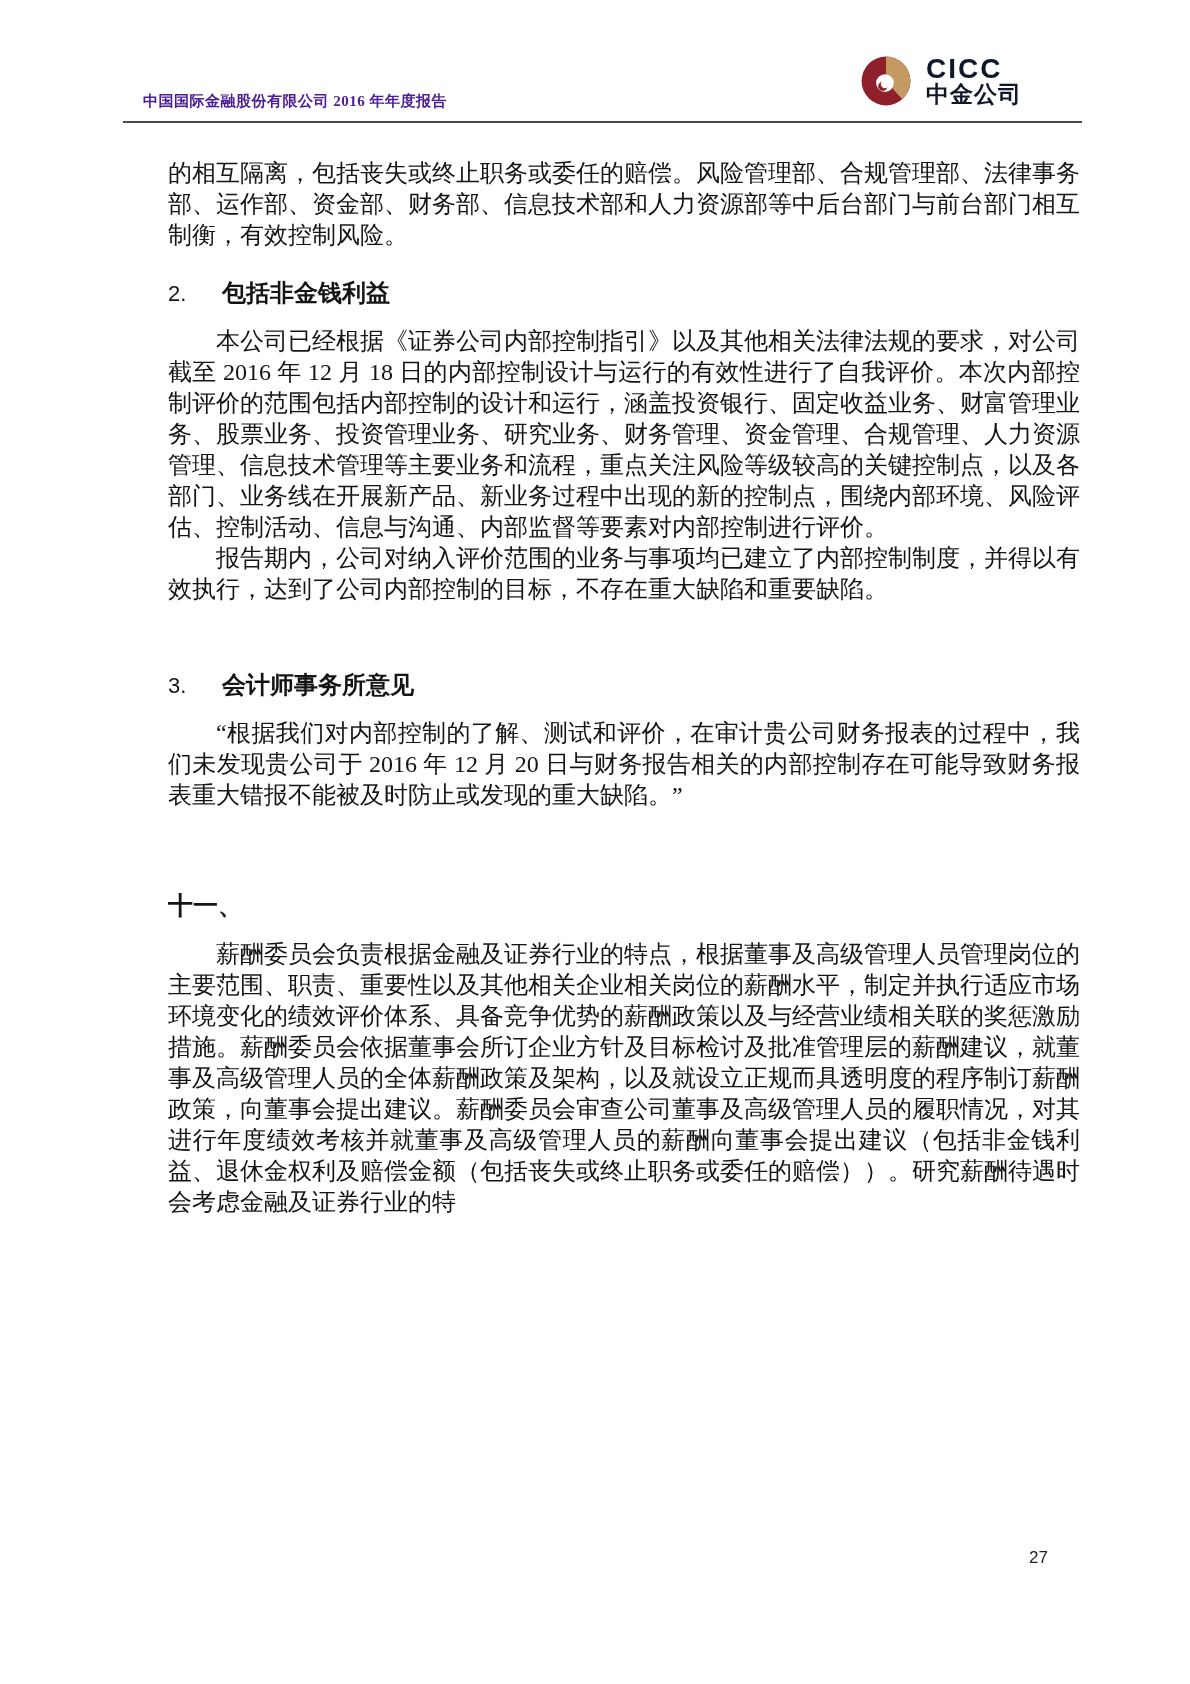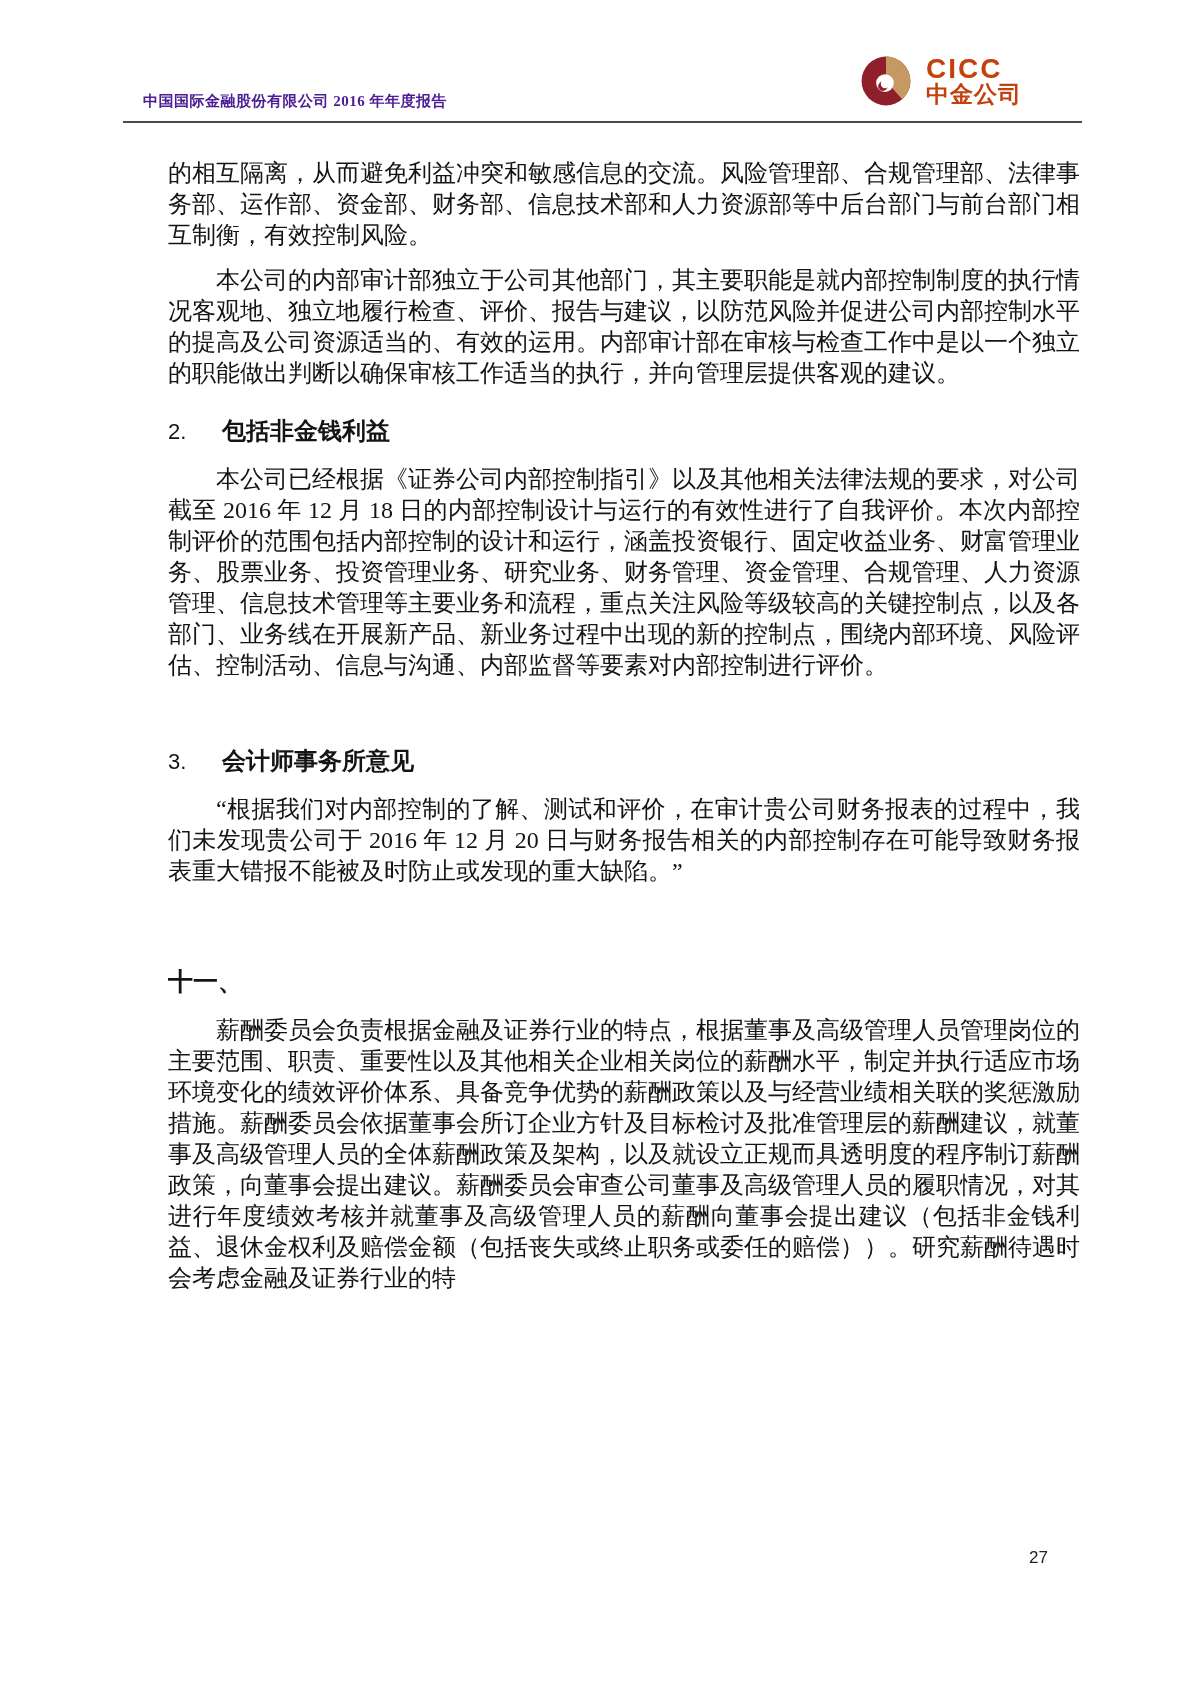--- a/index.html
+++ b/index.html
@@ -28,21 +28,21 @@
   .logo {
     position: absolute;
     left: 860px;
     top: 54px;
     display: flex;
     align-items: center;
   }
   .logo svg { display: block; }
   .logo-text {
     margin-left: 14px;
-    color: #c2410c;
+    color: #0f172a;
     font-family: "Liberation Sans", "DejaVu Sans", sans-serif;
     line-height: 1.04;
   }
   .logo-en {
     font-size: 28px;
     font-weight: bold;
     letter-spacing: 2px;
   }
   .logo-zh {
     font-size: 23px;
@@ -131,31 +131,31 @@
     <div class="logo-text">
       <div class="logo-en">CICC</div>
       <div class="logo-zh">中金公司</div>
     </div>
   </div>
 
   <div class="header-rule"></div>
 
   <div class="content">
 
-    <p class="para">的相互隔离，从而避免利益冲突和敏感信息的交流。风险管理部、合规管理部、法律事务部、运作部、资金部、财务部、信息技术部和人力资源部等中后台部门与前台部门相互制衡，有效控制风险。</p>
+    <p class="para">的相互隔离，包括丧失或终止职务或委任的赔偿。风险管理部、合规管理部、法律事务部、运作部、资金部、财务部、信息技术部和人力资源部等中后台部门与前台部门相互制衡，有效控制风险。</p>
 
-    <p class="para indent gap-before">本公司的内部审计部独立于公司其他部门，其主要职能是就内部控制制度的执行情况客观地、独立地履行检查、评价、报告与建议，以防范风险并促进公司内部控制水平的提高及公司资源适当的、有效的运用。内部审计部在审核与检查工作中是以一个独立的职能做出判断以确保审核工作适当的执行，并向管理层提供客观的建议。</p>
 
     <div class="heading">
       <span class="h-num">2.</span>
       <span class="h-title">包括非金钱利益</span>
     </div>
 
     <p class="para indent">本公司已经根据《证券公司内部控制指引》以及其他相关法律法规的要求，对公司截至 2016 年 12 月 18 日的内部控制设计与运行的有效性进行了自我评价。本次内部控制评价的范围包括内部控制的设计和运行，涵盖投资银行、固定收益业务、财富管理业务、股票业务、投资管理业务、研究业务、财务管理、资金管理、合规管理、人力资源管理、信息技术管理等主要业务和流程，重点关注风险等级较高的关键控制点，以及各部门、业务线在开展新产品、新业务过程中出现的新的控制点，围绕内部环境、风险评估、控制活动、信息与沟通、内部监督等要素对内部控制进行评价。</p>
 
+    <p class="para indent">报告期内，公司对纳入评价范围的业务与事项均已建立了内部控制制度，并得以有效执行，达到了公司内部控制的目标，不存在重大缺陷和重要缺陷。</p>
 
     <div class="heading big-gap">
       <span class="h-num">3.</span>
       <span class="h-title">会计师事务所意见</span>
     </div>
 
 
     <p class="para indent">“根据我们对内部控制的了解、测试和评价，在审计贵公司财务报表的过程中，我们未发现贵公司于 2016 年 12 月 20 日与财务报告相关的内部控制存在可能导致财务报表重大错报不能被及时防止或发现的重大缺陷。”</p>
 
     <div class="heading-major">

